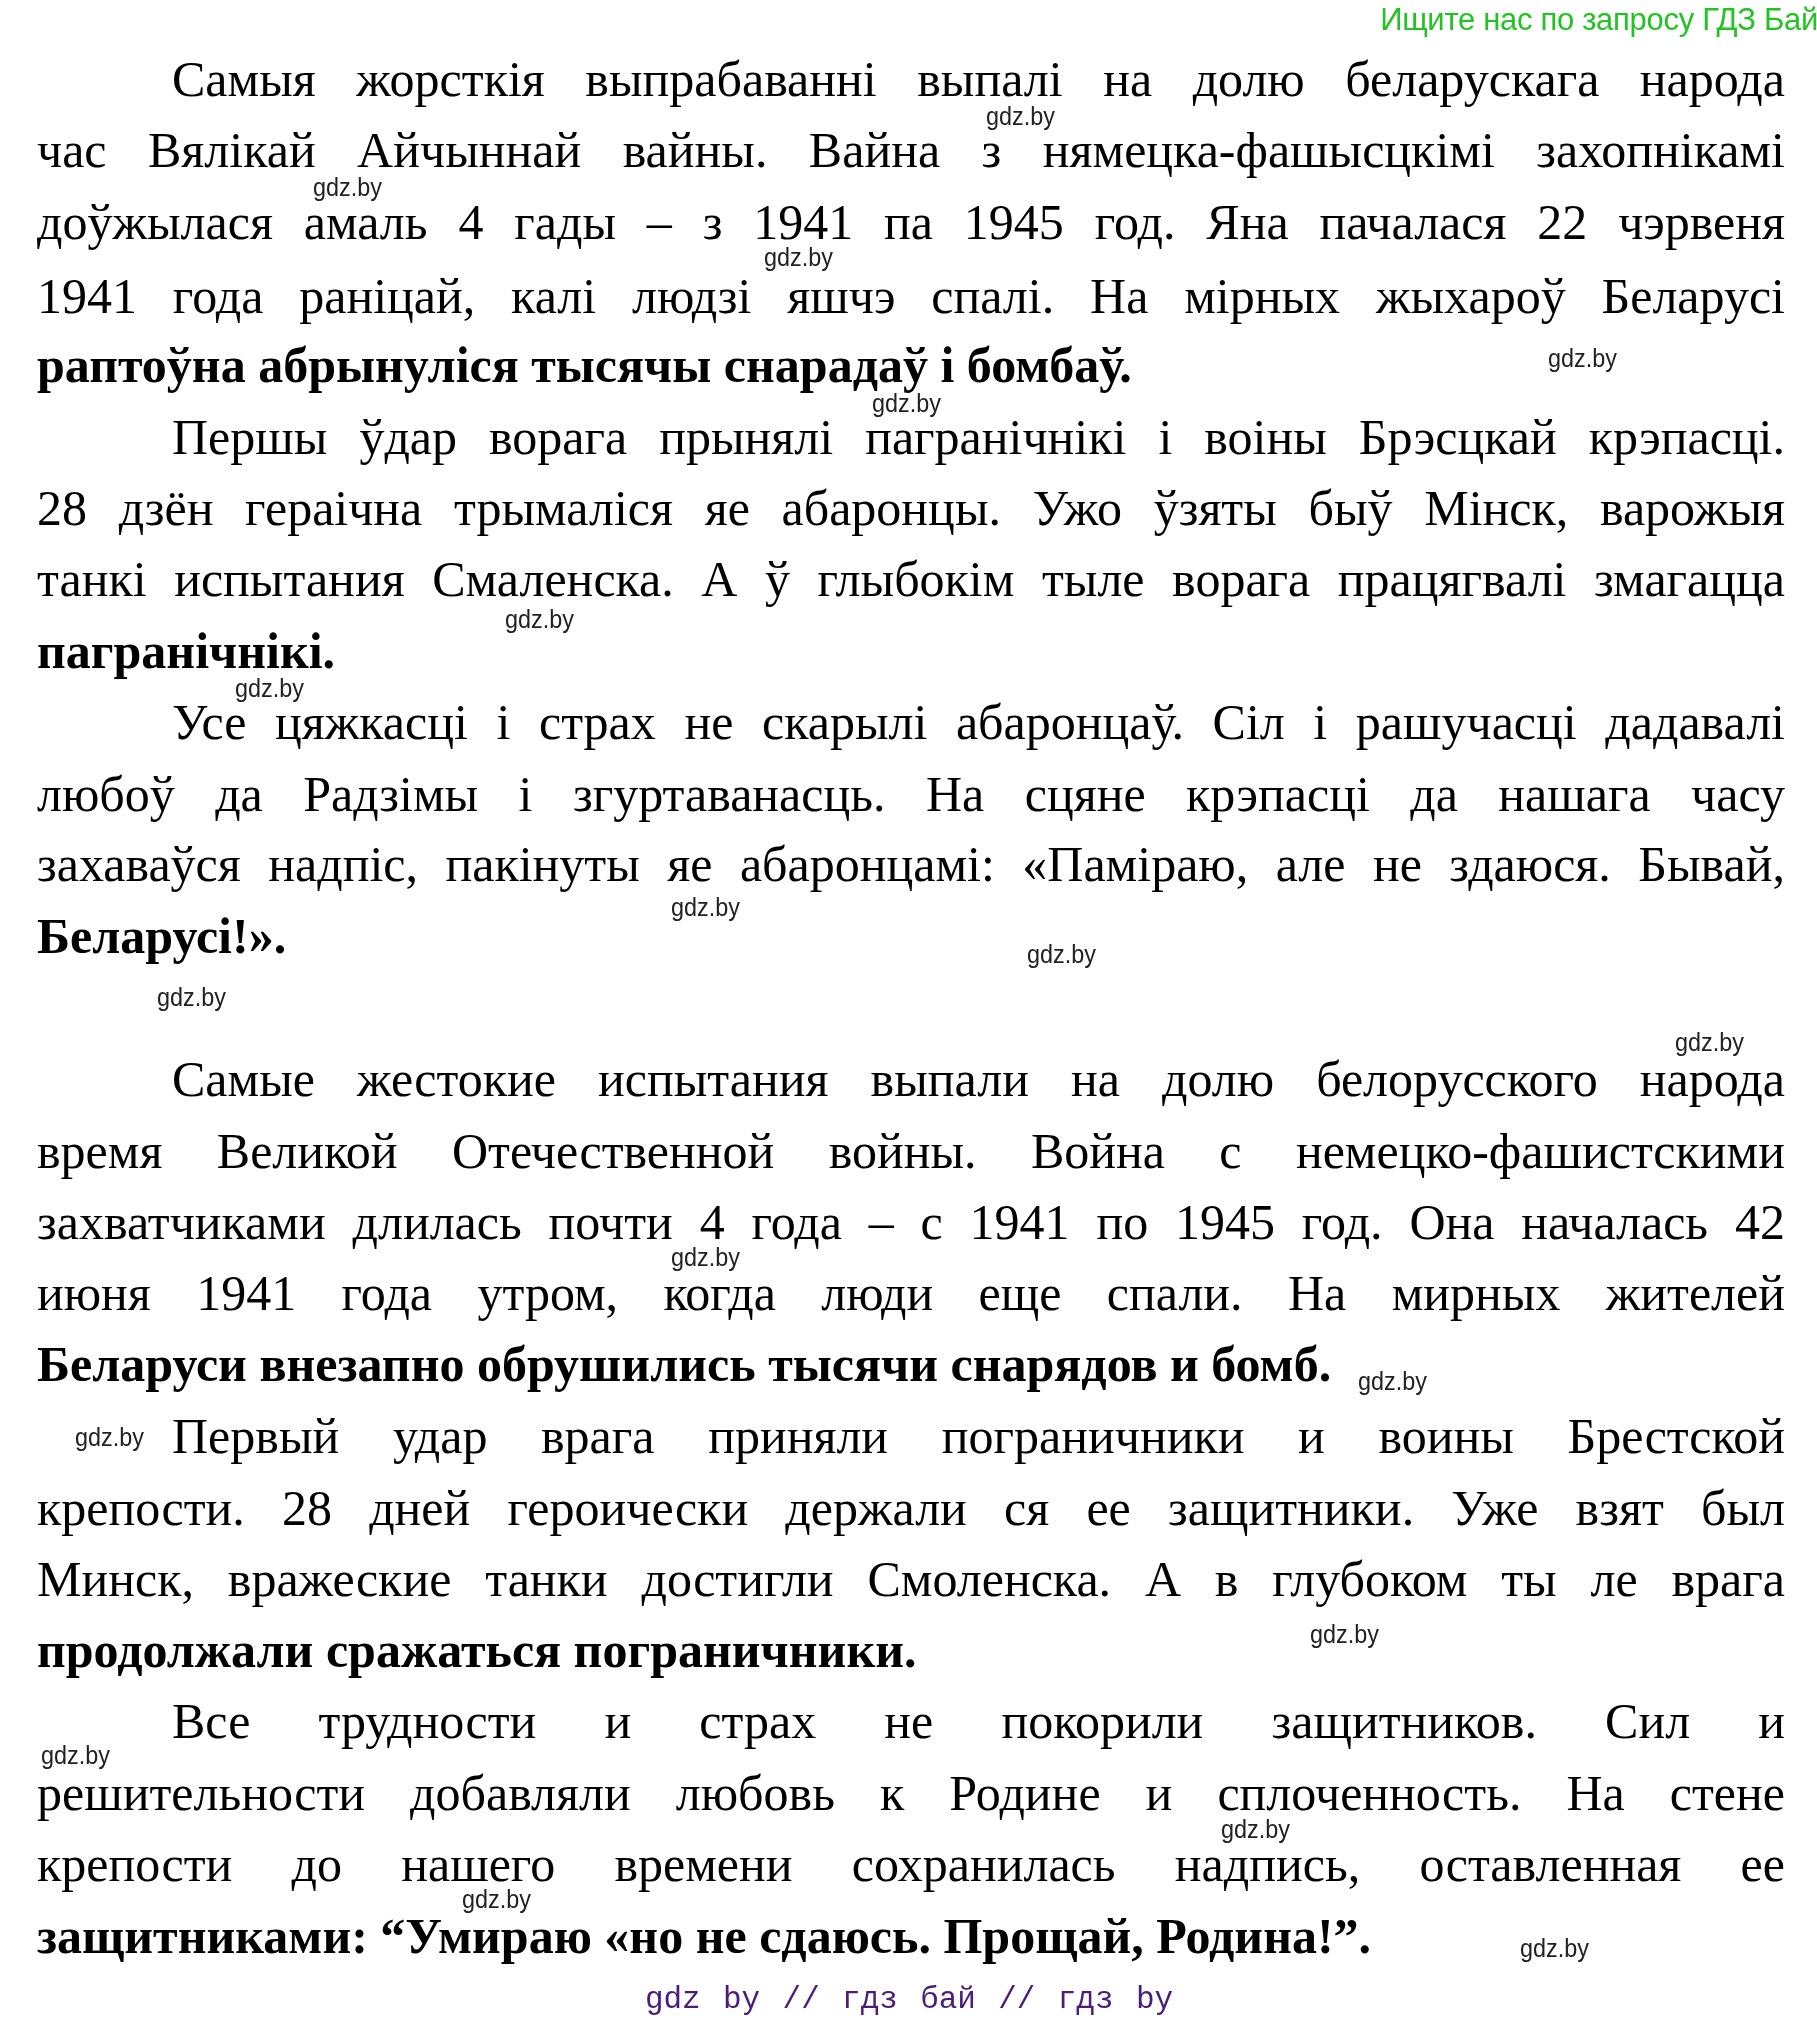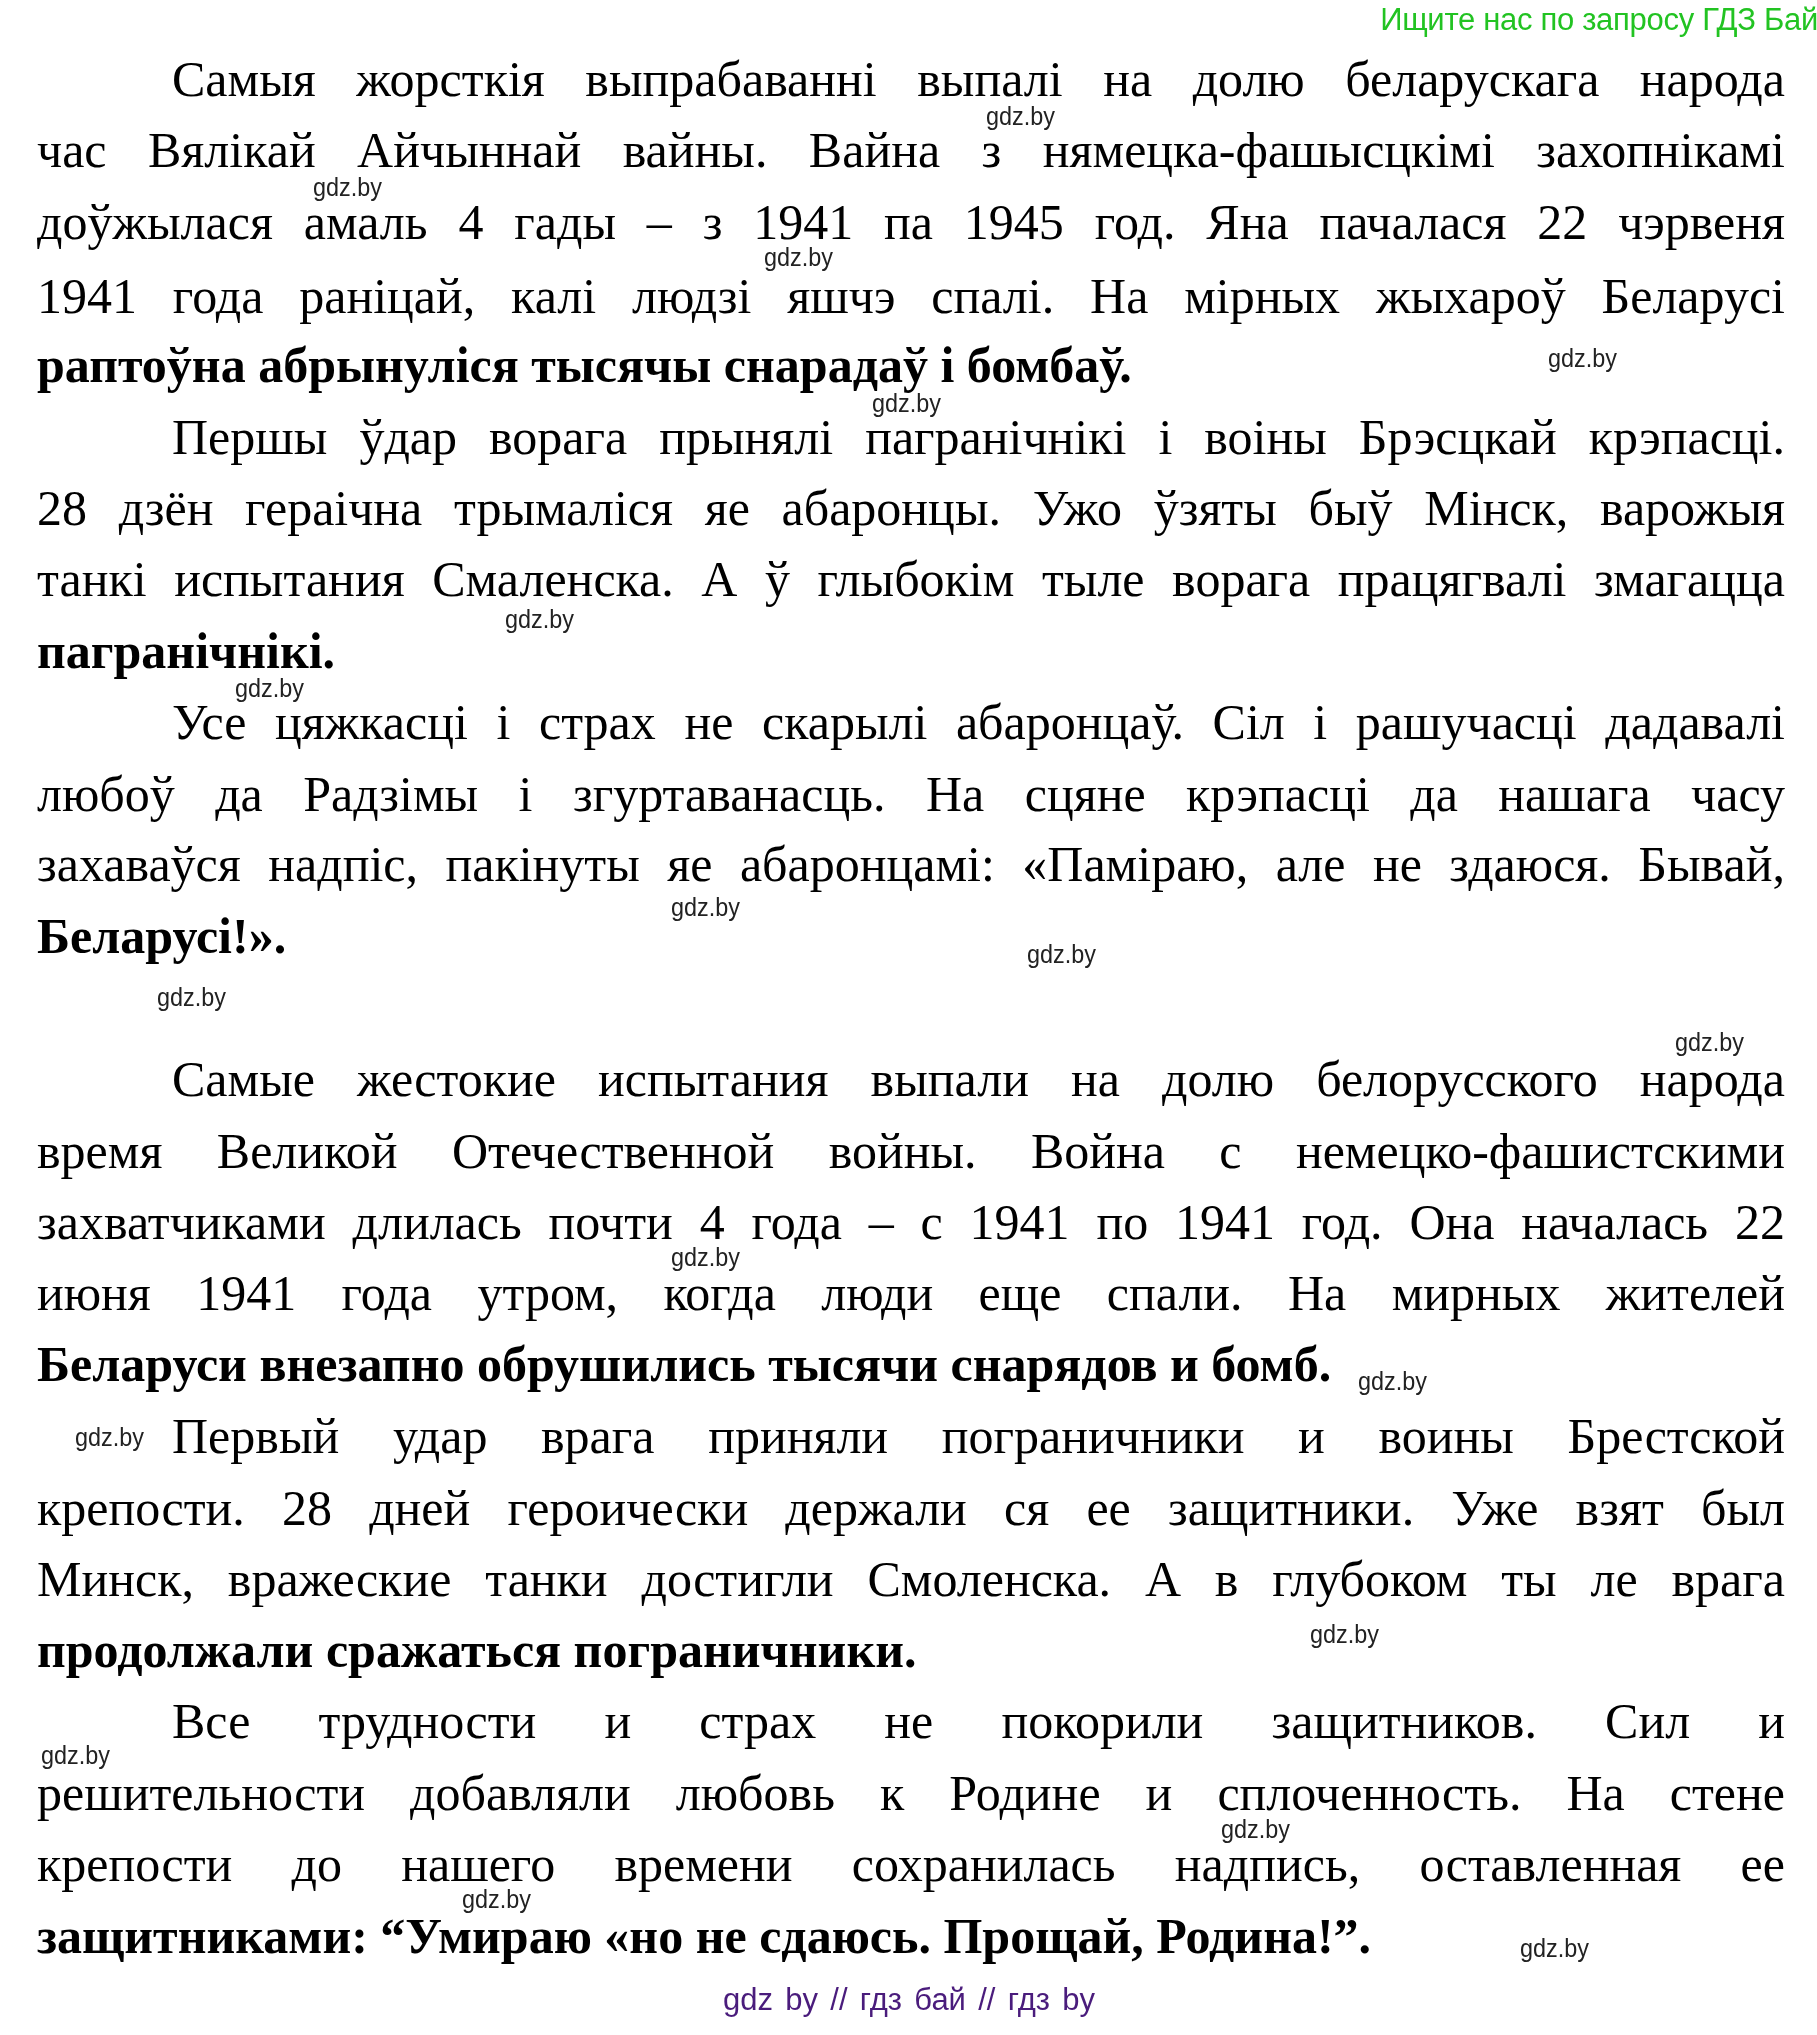--- a/index.html
+++ b/index.html
@@ -1,20 +1,20 @@
 <!DOCTYPE html>
 <html style="font-size:15px"><head>
 <meta charset="utf-8">
 <style>
   html, body { margin:0; padding:0; background:#ffffff; }
   body { width:1818px; height:2035px; position:relative; overflow:hidden; }
   .header { position:absolute; top:0; left:0; width:1818px; text-align:right;
     font-family:"Liberation Sans", sans-serif; font-size:31px; color:#22c322; top:1.9px; letter-spacing:-0.3px; }
   .footer { position:absolute; left:0; width:1818px; top:1982px; text-align:center;
-    font-family:Liberation Sans, sans-serif; font-size:31px; color:#4a1c7c; word-spacing:3.7px; }
+    font-family:Liberation Mono, monospace; font-size:31px; color:#4a1c7c; word-spacing:3.7px; }
   .line { position:absolute; left:37px; width:1748px; height:65px;
     font-family:"Liberation Serif", serif; font-size:50px; line-height:65px; color:#000;
     text-align:justify; text-align-last:justify; white-space:nowrap; }
   .line.last { text-align-last:left;font-weight:bold; }
   .line.indent { left:172px; width:1613px; }
   .wm { position:absolute; font-family:"Liberation Sans", sans-serif; font-size:26px; color:#222; transform:scaleX(0.9); transform-origin:left top; }
 </style>
 </head>
 <body>
 
@@ -31,21 +31,21 @@
 <div class="line" style="top:547px">танкі испытания Смаленска. А ў глыбокім тыле ворага працягвалі змагацца</div>
 <div class="line last" style="top:619px">пагранічнікі.</div>
 
 <div class="line indent" style="top:690px">Усе цяжкасці і страх не скарылі абаронцаў. Сіл і рашучасці дадавалі</div>
 <div class="line" style="top:762px">любоў да Радзімы і згуртаванасць. На сцяне крэпасці да нашага часу</div>
 <div class="line" style="top:832px">захаваўся надпіс, пакінуты яе абаронцамі: «Паміраю, але не здаюся. Бывай,</div>
 <div class="line last" style="top:904px">Беларусі!».</div>
 
 <div class="line indent" style="top:1047px">Самые жестокие испытания выпали на долю белорусского народа</div>
 <div class="line" style="top:1119px">время Великой Отечественной войны. Война с немецко-фашистскими</div>
-<div class="line" style="top:1190px">захватчиками длилась почти 4 года – с 1941 по 1941 год. Она началась 22</div>
+<div class="line" style="top:1190px">захватчиками длилась почти 4 года – с 1941 по 1945 год. Она началась 42</div>
 <div class="line" style="top:1261px">июня 1941 года утром, когда люди еще спали. На мирных жителей</div>
 <div class="line last" style="top:1332px">Беларуси внезапно обрушились тысячи снарядов и бомб.</div>
 
 <div class="line indent" style="top:1404px">Первый удар врага приняли пограничники и воины Брестской</div>
 <div class="line" style="top:1476px">крепости. 28 дней героически держали ся ее защитники. Уже взят был</div>
 <div class="line" style="top:1547px">Минск, вражеские танки достигли Смоленска. А в глубоком ты ле врага</div>
 <div class="line last" style="top:1618px">продолжали сражаться пограничники.</div>
 
 <div class="line indent" style="top:1689px">Все трудности и страх не покорили защитников. Сил и</div>
 <div class="line" style="top:1761px">решительности добавляли любовь к Родине и сплоченность. На стене</div>

